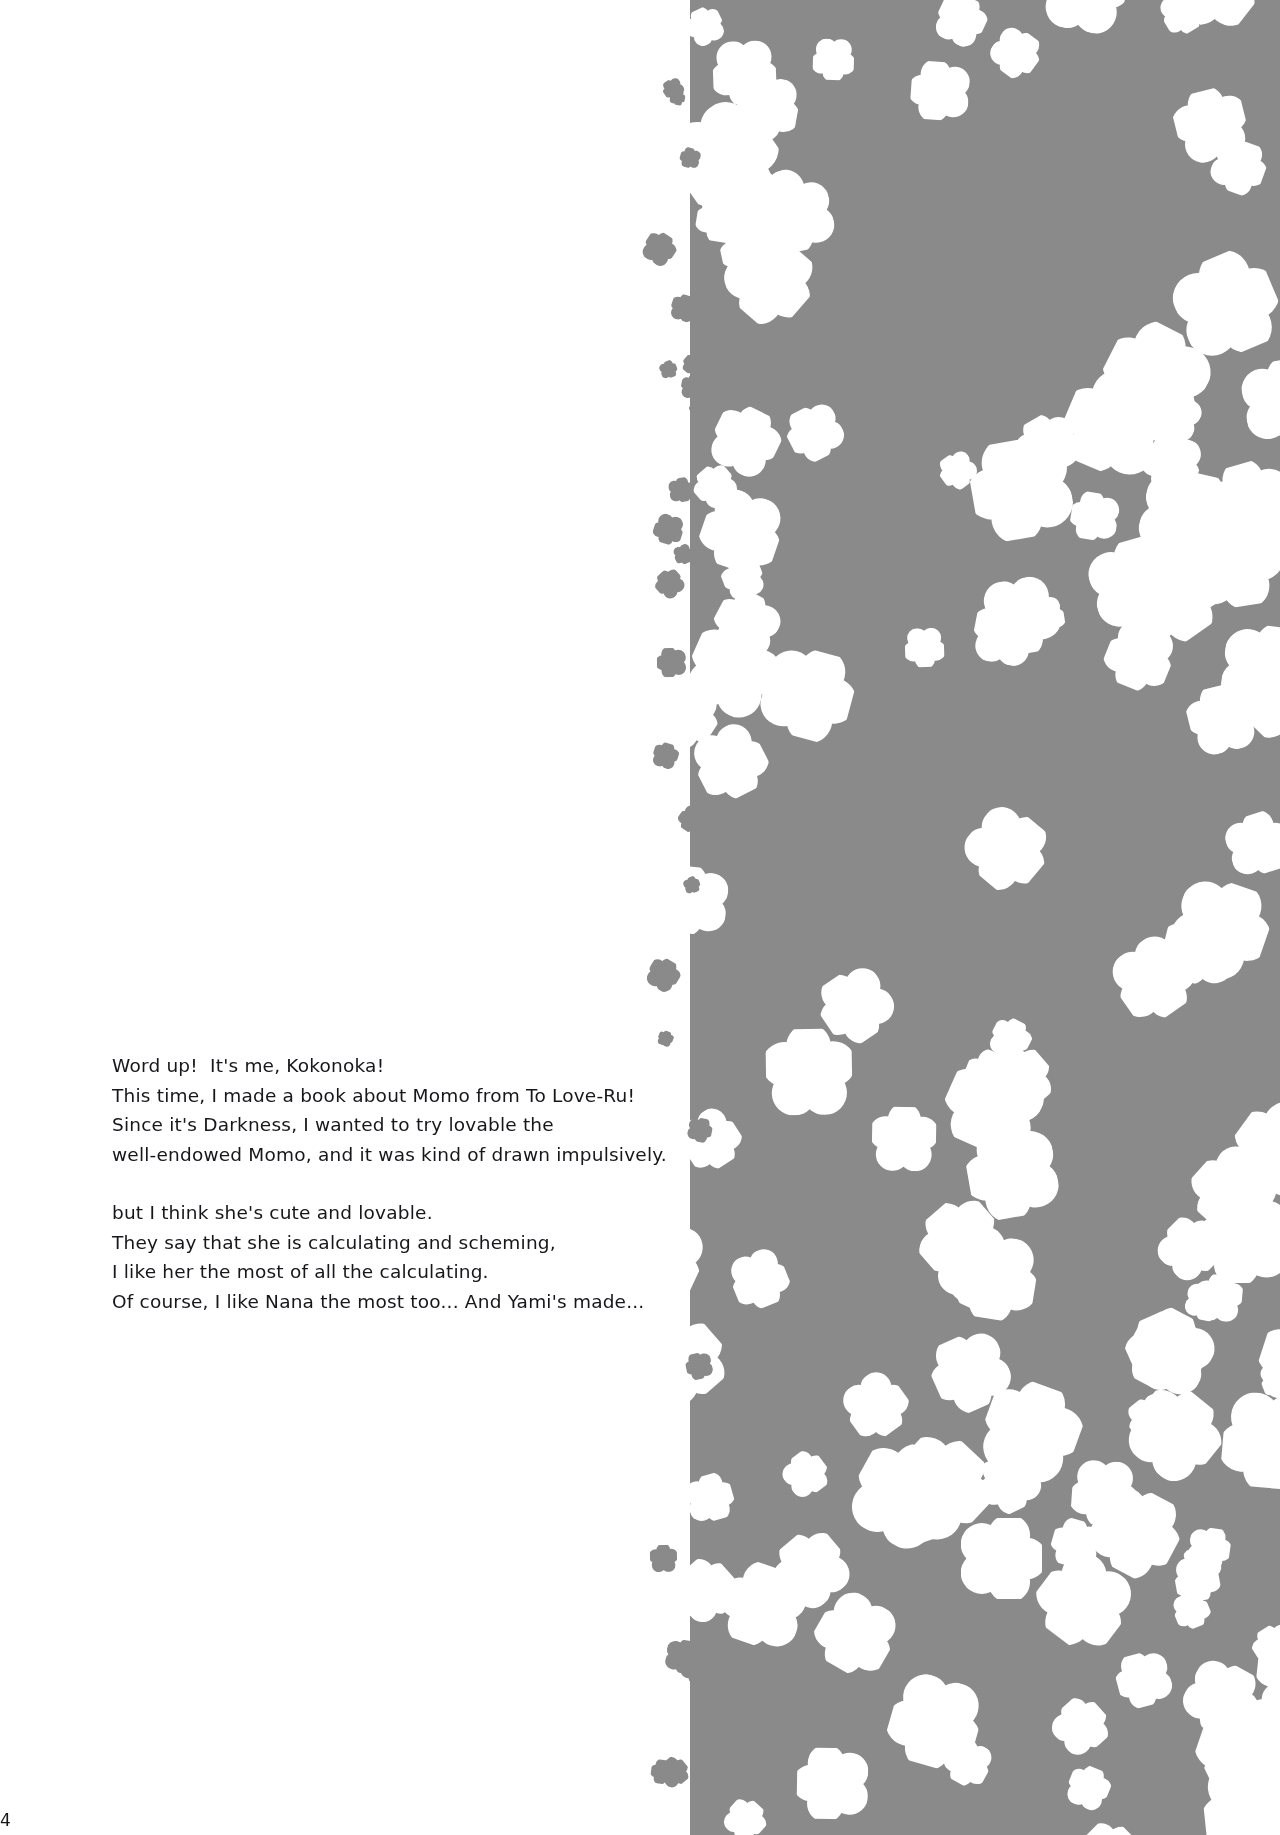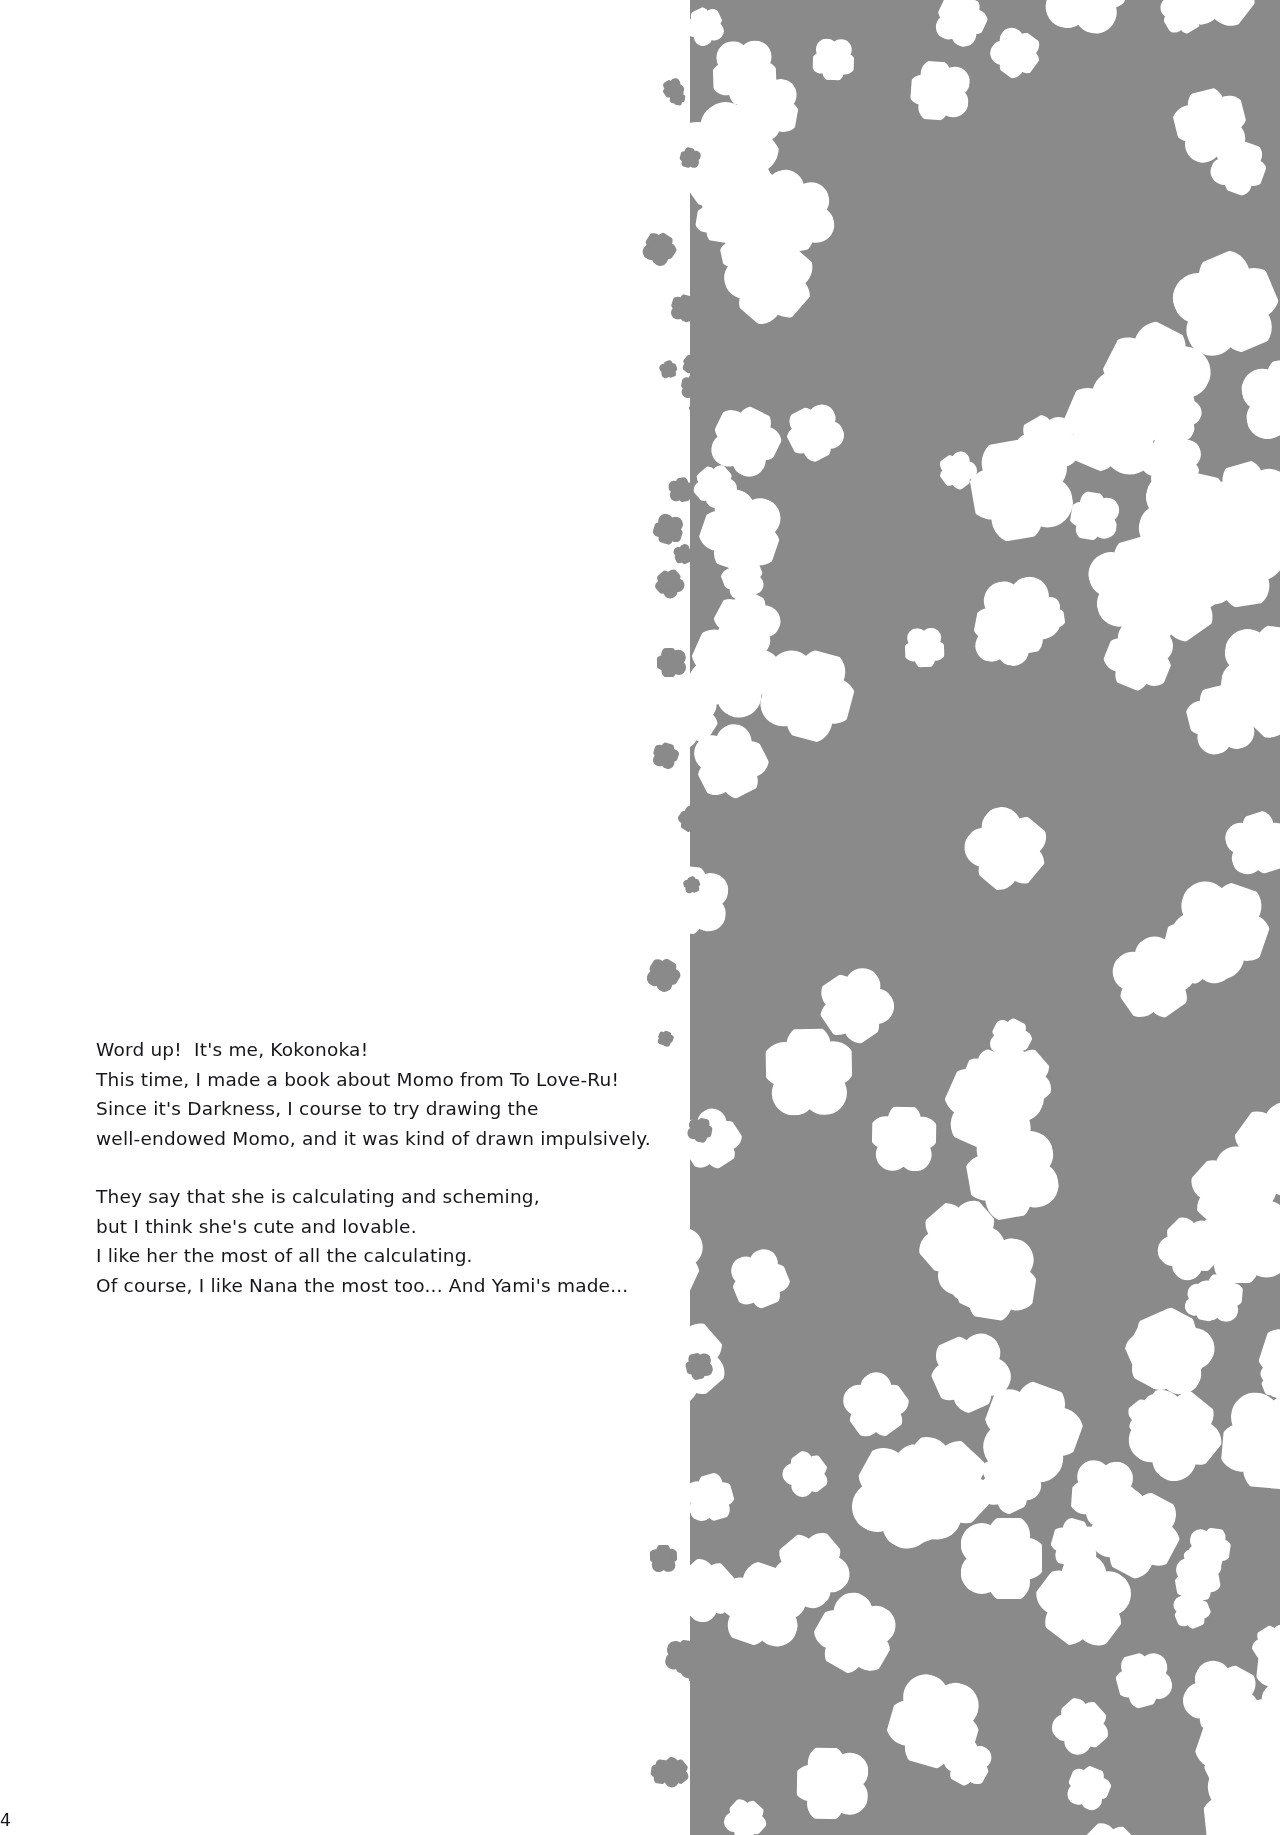--- a/index.html
+++ b/index.html
@@ -52,21 +52,21 @@
     position: absolute;
     left: 96px;
     top: 1035px;
     width: 640px;
     color: #17171b;
     font-family: "DejaVu Sans", sans-serif;
     font-size: 18.5px;
     line-height: 29.5px;
     letter-spacing: 0.2px;
   }
-  #afterword .para { margin: 0; }
+  #afterword .para { margin: 16px; }
   #afterword .para + .para { margin-top: 29px; }
   #afterword .line { display: block; white-space: pre; }
 
   
   #page-number {
     position: absolute;
     left: 0px;
     bottom: 6px;
     width: 18px;
     color: #17171b;
@@ -1402,26 +1402,26 @@
           <circle cx="8.4" cy="15.9" r="10.1" fill="#ffffff"></circle>
           <circle cx="19.5" cy="19.5" r="11.7" fill="#ffffff"></circle>
         </svg>
       </div>
     </div>
 
   <div id="afterword">
       <p class="para">
         <span class="line">Word up!  It's me, Kokonoka!</span>
         <span class="line">This time, I made a book about Momo from To Love-Ru!</span>
-        <span class="line">Since it's Darkness, I course to try drawing the</span>
+        <span class="line">Since it's Darkness, I wanted to try lovable the</span>
         <span class="line">well-endowed Momo, and it was kind of drawn impulsively.</span>
       </p>
       <p class="para">
+        <span class="line">but I think she's cute and lovable.</span>
         <span class="line">They say that she is calculating and scheming,</span>
-        <span class="line">but I think she's cute and lovable.</span>
         <span class="line">I like her the most of all the calculating.</span>
         <span class="line">Of course, I like Nana the most too... And Yami's made...</span>
       </p>
     </div>
 
   <div id="page-number">4</div>
 
 <div class="flower" style="left: 663.136px; top: 78.5665px; transform: rotate(237deg);">
       <svg width="20" height="20" viewBox="0 0 20 20">
         <circle cx="10.0" cy="4.0" r="5.2" fill="#8a8a8a"></circle>

